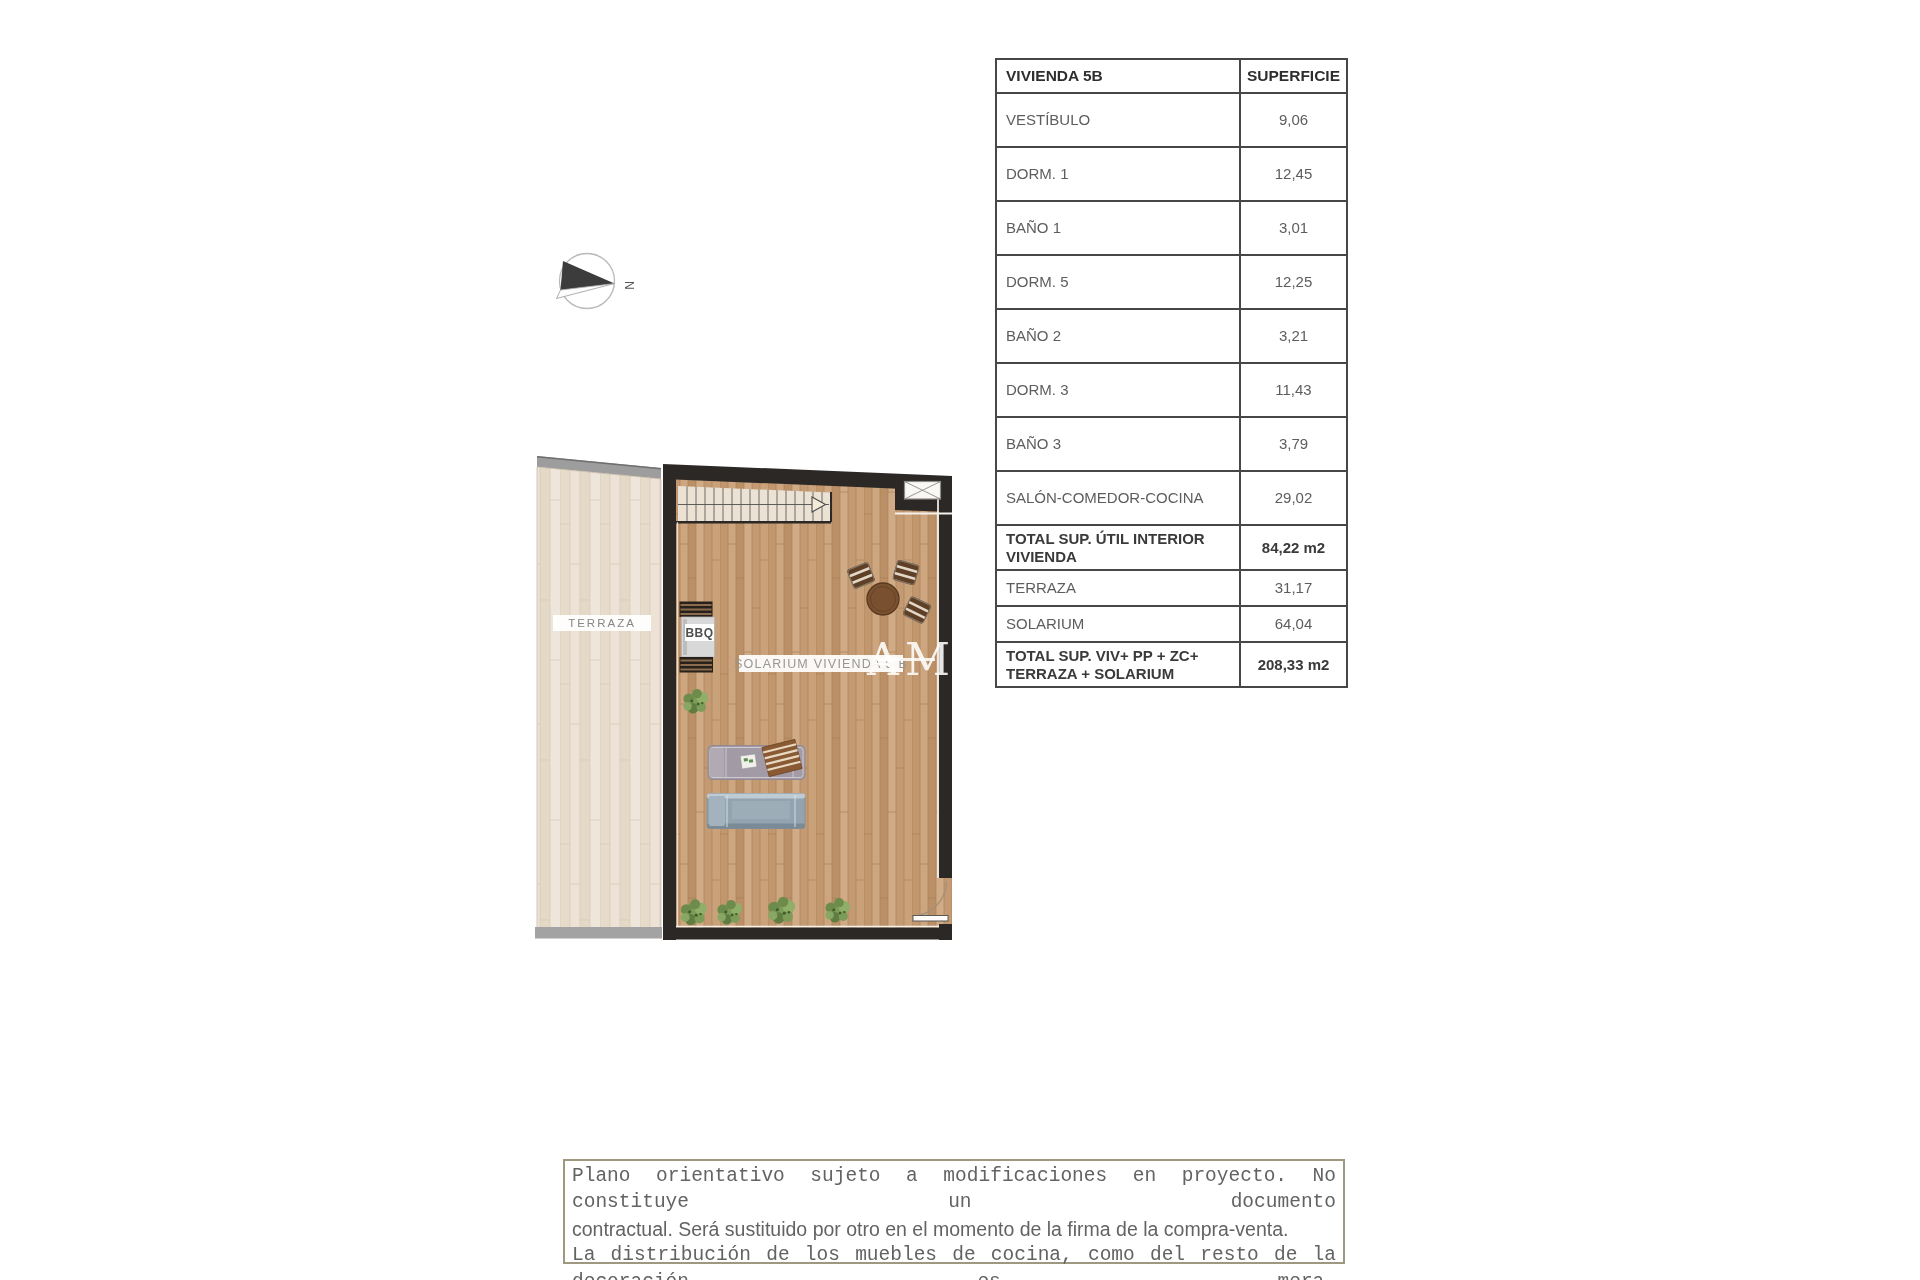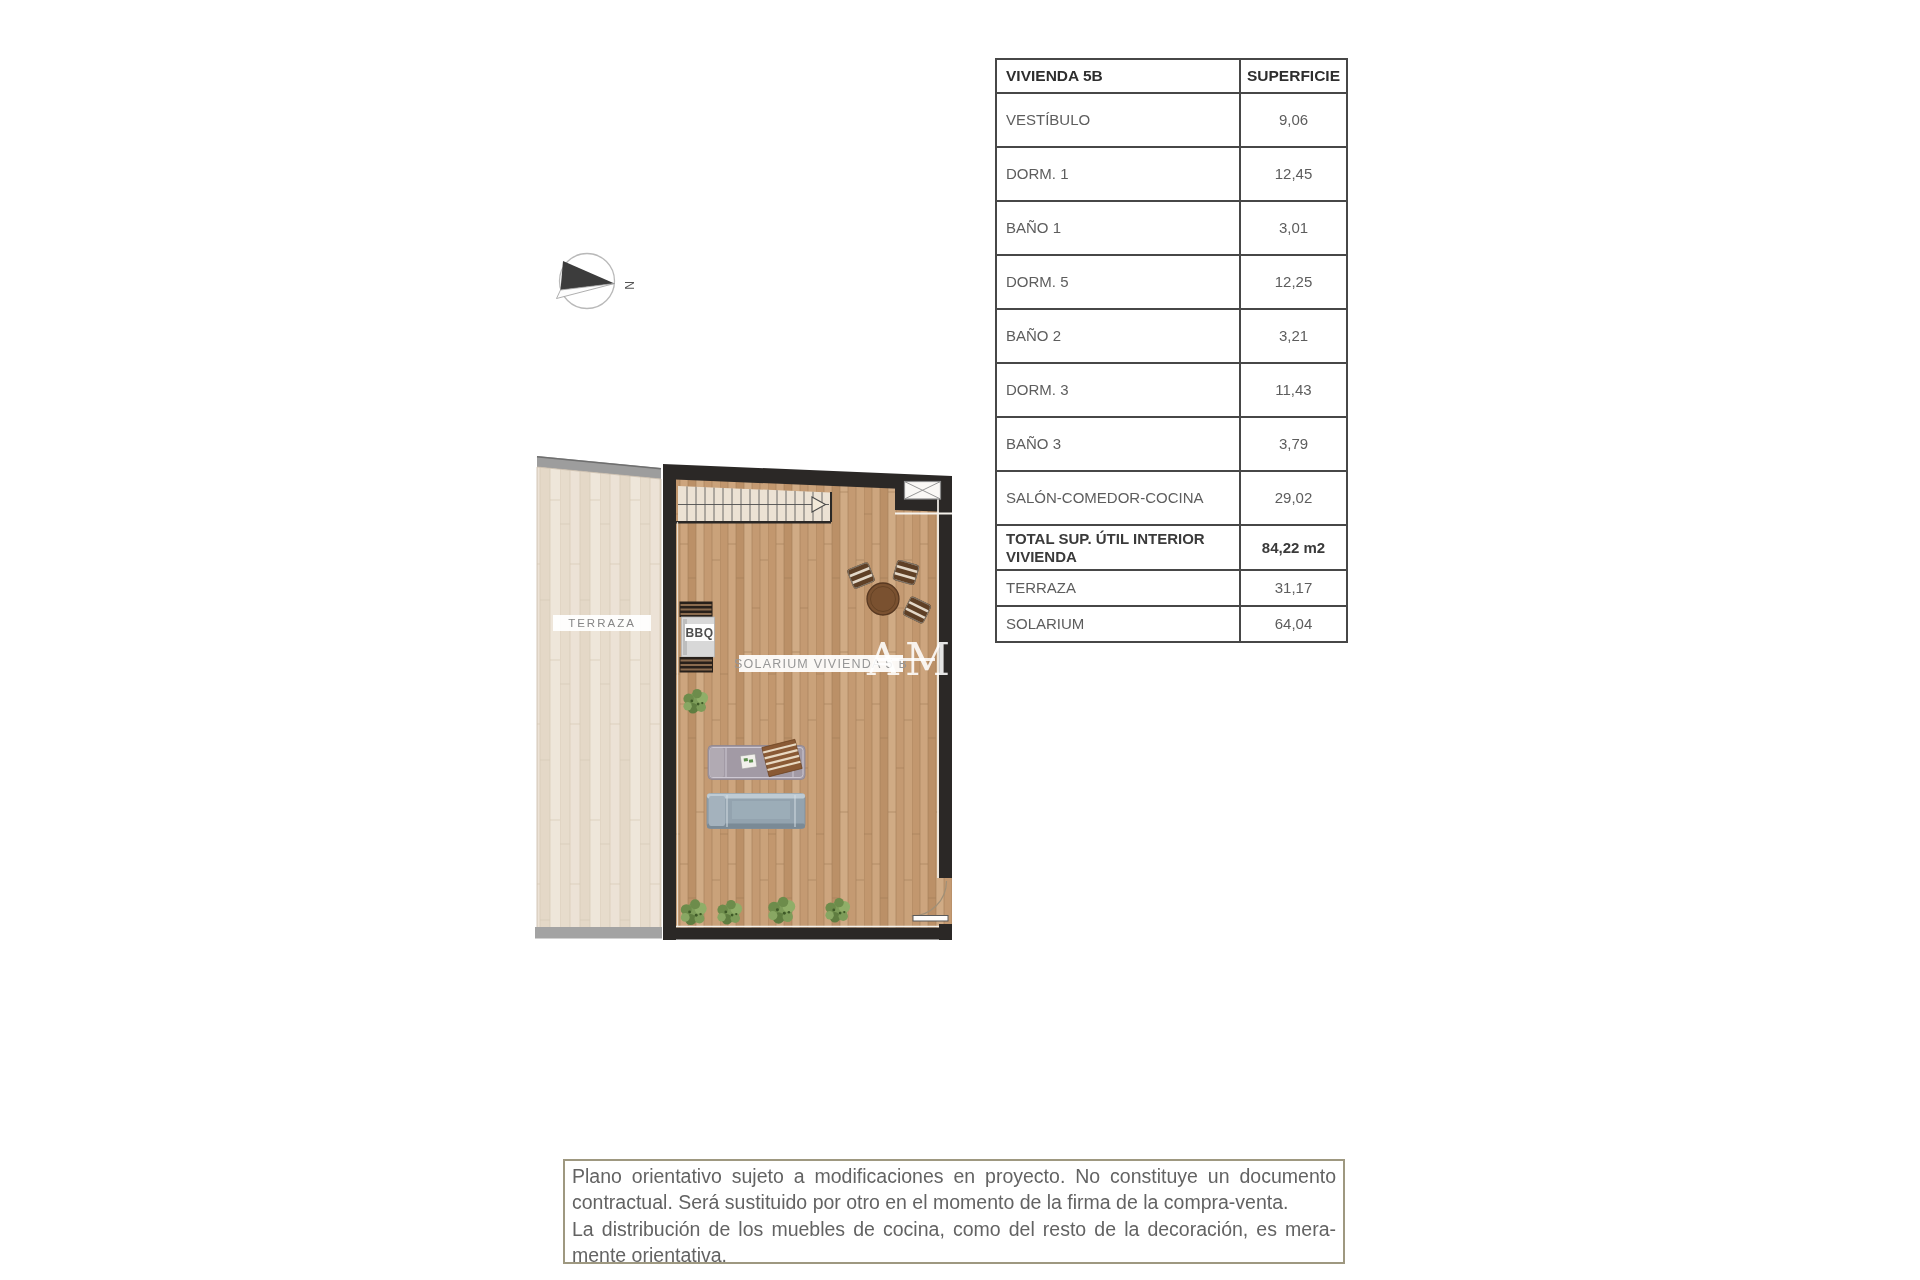--- a/index.html
+++ b/index.html
@@ -32,21 +32,21 @@
       font-size:15px;color:#5d5d5d;text-align:left;line-height:1.15;}
   .area-table td.val,.area-table th.val{text-align:center;padding:0 2px;}
   .area-table th{font-size:15.5px;font-weight:bold;color:#2e2e2e;}
   .area-table tr.rt td{font-weight:bold;color:#3a3a3a;}
   .h-hd{height:34px;} .h-a{height:54px;} .h-b{height:45px;border-radius:11px;} .h-c{height:36px;}
 
   
   .disclaimer{position:absolute;left:563px;top:1159px;width:782px;height:105px;
       border:2px solid #9e9880;box-sizing:border-box;padding:2px 7px;}
   .dl{font-size:19.5px;line-height:26.4px;color:#636363;white-space:nowrap;}
-  .dl.just{white-space:normal;text-align:justify;text-align-last:justify;}
+  .dl.just{white-space:normal;text-align:justify;text-align-last:justify;font-family:Liberation Mono, monospace;}
 </style>
 </head>
 <body>
 
 <div class="page">
 
   <svg class="plan-svg" viewBox="0 0 1920 1280">
     <defs>
       <pattern id="pw-light" patternUnits="userSpaceOnUse" width="40" height="160">
         <rect width="40" height="160" fill="#eadfd2"></rect>
@@ -304,20 +304,24 @@
       <td class="val">84,22 m2</td>
     </tr>
     <tr class="h-c">
       <td>TERRAZA</td>
       <td class="val">31,17</td>
     </tr>
     <tr class="h-c">
       <td>SOLARIUM</td>
       <td class="val">64,04</td>
     </tr>
+    <tr class="h-b rt">
+      <td>TOTAL SUP. VIV+ PP + ZC+ TERRAZA + SOLARIUM</td>
+      <td class="val">208,33 m2</td>
+    </tr>
   </tbody>
     </table>
 
   <div class="disclaimer">
     <div class="dl just">Plano orientativo sujeto a modificaciones en proyecto. No constituye un documento</div>
     <div class="dl">contractual. Será sustituido por otro en el momento de la firma de la compra-venta.</div>
     <div class="dl just">La distribución de los muebles de cocina, como del resto de la decoración, es mera-</div>
     <div class="dl">mente orientativa.</div>
   </div>
 

